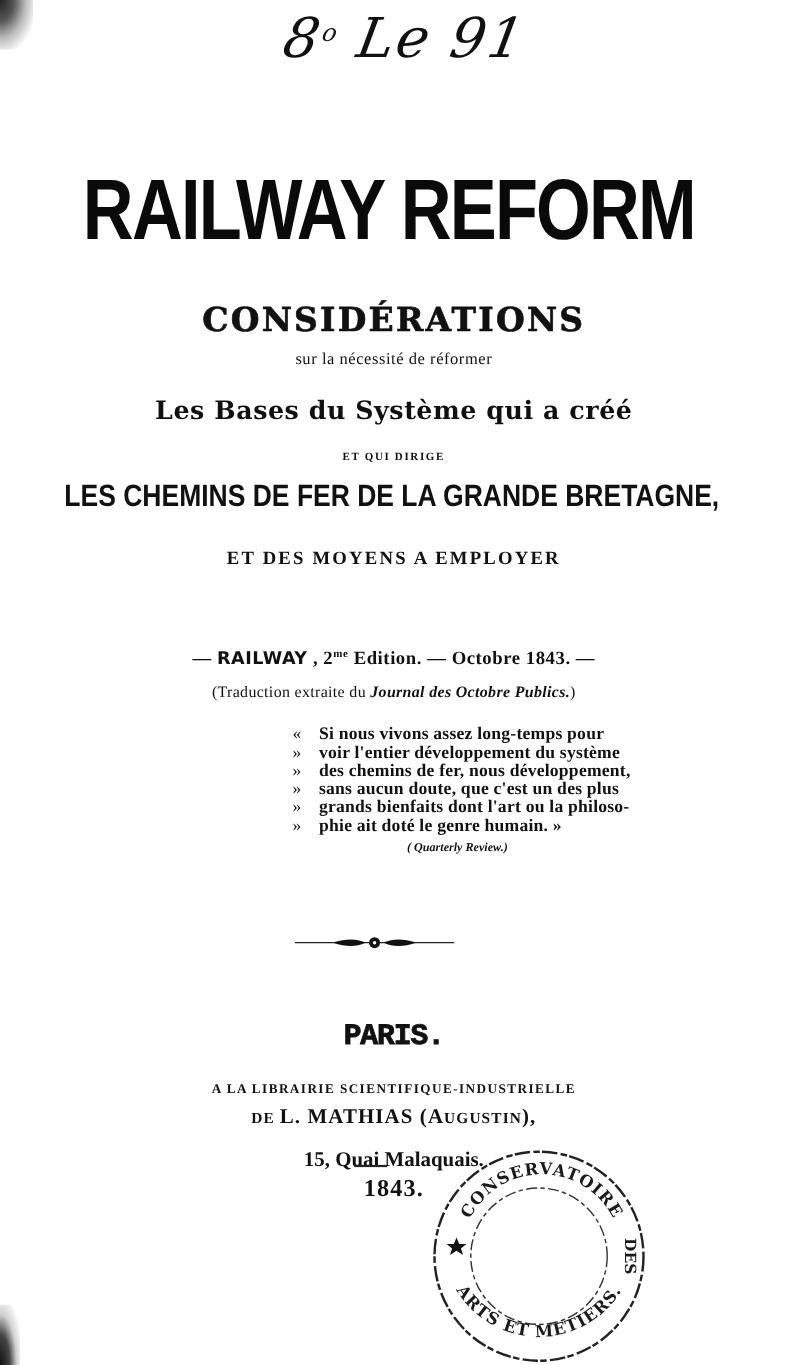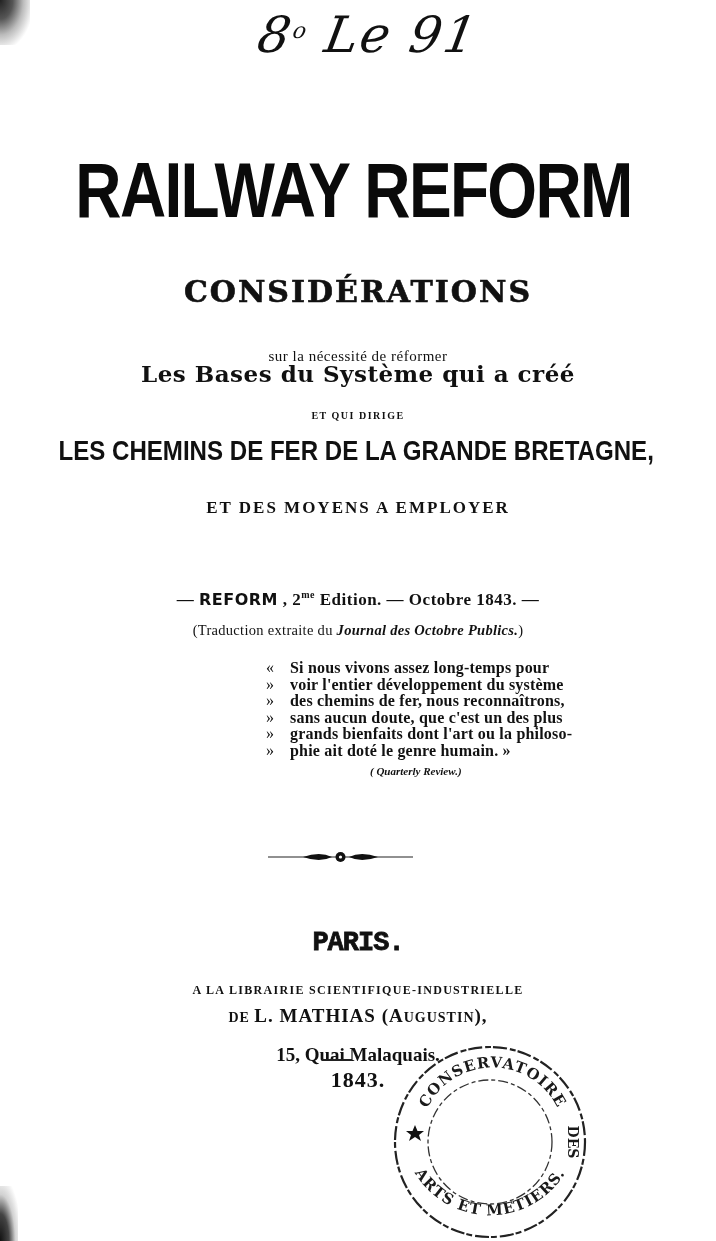--- a/index.html
+++ b/index.html
@@ -30,21 +30,21 @@
       top: 145px; font-family: "Liberation Sans Narrow", "Liberation Sans", sans-serif;
       font-weight: bold; font-size: 78px; line-height: 90px; letter-spacing: -2px;
       transform: scaleX(0.82); transform-origin: 333px 0; color: #0a0a0a;
     }
     .ou { top: 246px; font-size: 11px; font-weight: bold; letter-spacing: 1px; }
     .considerations {
       top: 272px; font-family: "DejaVu Serif", serif; font-weight: bold;
       font-size: 30px; letter-spacing: 2px; line-height: 40px;
       -webkit-text-stroke: 0.6px #111;
     }
-    .sur { top: 348px; font-size: 15px; letter-spacing: 0.5px; }
+    .sur { top: 319px; font-size: 15px; letter-spacing: 0.5px; }
     .bases {
       top: 360px; font-family: "DejaVu Serif", serif; font-weight: bold;
       font-size: 23px; letter-spacing: 0.5px;
     }
     .et-qui { top: 410px; font-size: 10px; font-weight: bold; letter-spacing: 1.5px; }
     .chemins {
       top: 435px; font-family: "Liberation Sans", sans-serif; font-weight: bold;
       font-size: 28px; letter-spacing: 0px; transform: scaleX(0.86); transform-origin: 345px 0;
     }
     .moyens { top: 498px; font-size: 17px; font-weight: bold; letter-spacing: 2px; }
@@ -91,28 +91,28 @@
   <div class="shelfmark"><span>8</span><sup>o</sup> <span>Le 91</span></div>
 
   <div class="center title-main">RAILWAY REFORM</div>
   <div class="center considerations">CONSIDÉRATIONS</div>
   <div class="center sur">sur la nécessité de réformer</div>
   <div class="center bases">Les Bases du Système qui a créé</div>
   <div class="center et-qui">ET QUI DIRIGE</div>
   <div class="center chemins">LES CHEMINS DE FER DE LA GRANDE BRETAGNE,</div>
   <div class="center moyens">ET DES MOYENS A EMPLOYER</div>
 
-  <div class="center londres"><span>— </span><span class="city">REFORM</span><span> , 2</span><sup>me</sup><span> Edition. — Octobre 1843. —</span></div>
+  <div class="center londres"><span>— </span><span class="city">RAILWAY</span><span> , 2</span><sup>me</sup><span> Edition. — Octobre 1843. —</span></div>
 
   <div class="center traduction"><span>(Traduction extraite du </span><i>Journal des Octobre Publics.</i><span>)</span></div>
 
   <div class="quote">
     <div class="qline"><span class="mark">«</span><span>Si nous vivons assez long-temps pour</span></div>
     <div class="qline"><span class="mark">»</span><span>voir l'entier développement du système</span></div>
-    <div class="qline"><span class="mark">»</span><span>des chemins de fer, nous reconnaîtrons,</span></div>
+    <div class="qline"><span class="mark">»</span><span>des chemins de fer, nous développement,</span></div>
     <div class="qline"><span class="mark">»</span><span>sans aucun doute, que c'est un des plus</span></div>
     <div class="qline"><span class="mark">»</span><span>grands bienfaits dont l'art ou la philoso-</span></div>
     <div class="qline"><span class="mark">»</span><span>phie ait doté le genre humain. »</span></div>
   </div>
   <div class="quote-source">( Quarterly Review.)</div>
 
   <svg class="ornament" viewBox="0 0 145 18">
     <line x1="0" y1="9" x2="145" y2="9" stroke="#222" stroke-width="1.2"></line>
     <path d="M35 9 Q52 3 64 9 Q52 15 35 9 Z" fill="#111"></path>
     <path d="M110 9 Q93 3 81 9 Q93 15 110 9 Z" fill="#111"></path>

